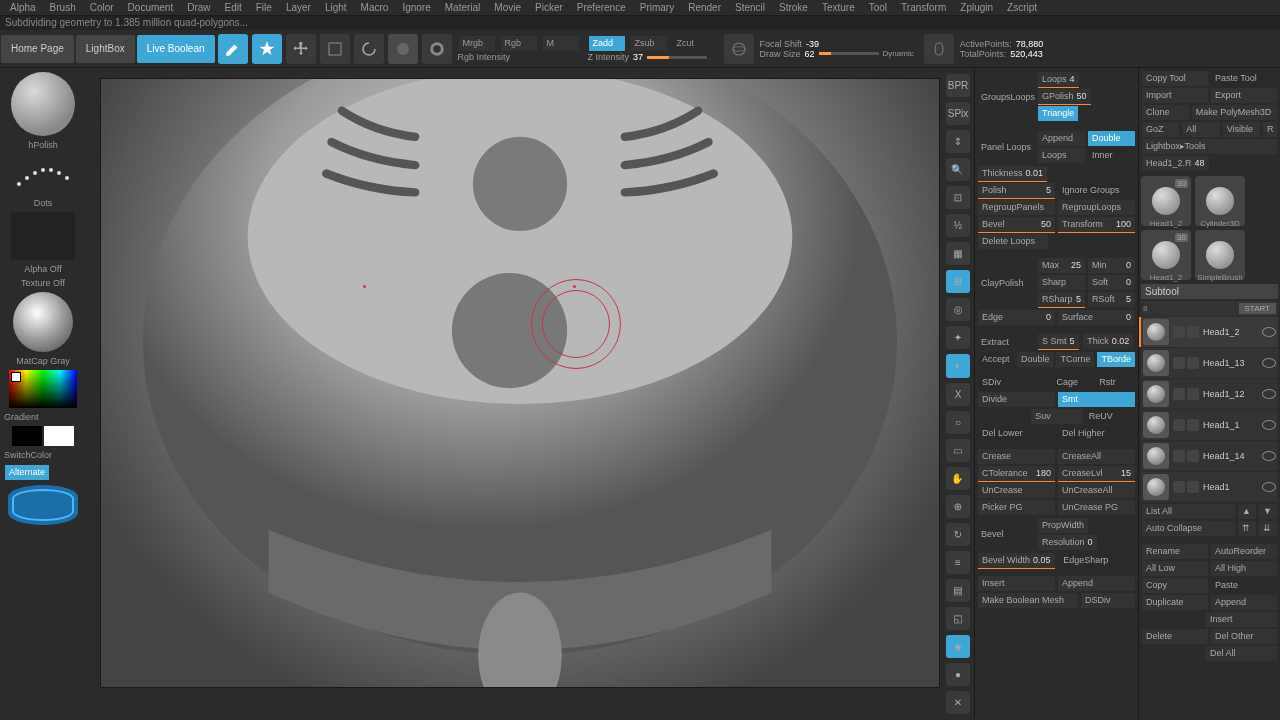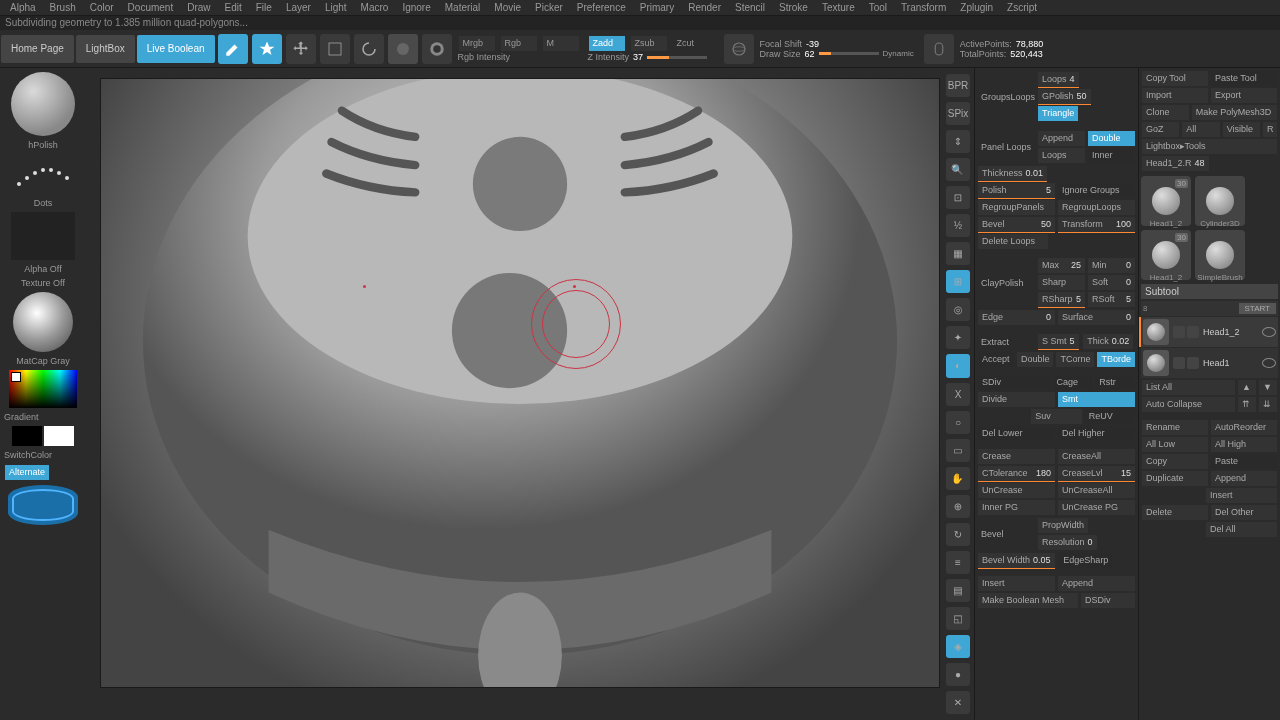--- a/index.html
+++ b/index.html
@@ -418,21 +418,21 @@
       </div>
     <div class="pgroup">
         <div class="pbtn orange-line" style="flex:1"><span>CTolerance</span><span class="val">180</span></div>
         <div class="pbtn orange-line" style="flex:1"><span>CreaseLvl</span><span class="val">15</span></div>
       </div>
     <div class="pgroup">
         <div class="pbtn" style="flex:1">UnCrease</div>
         <div class="pbtn" style="flex:1">UnCreaseAll</div>
       </div>
     <div class="pgroup">
-        <div class="pbtn" style="flex:1">Inner PG</div>
+        <div class="pbtn" style="flex:1">Picker PG</div>
         <div class="pbtn" style="flex:1">UnCrease PG</div>
       </div>
     <div class="prow">
         <div class="plabel" style="width:60px">Bevel</div>
       <div style="flex:1">
         <div class="pbtn wide">PropWidth</div>
         <div class="pbtn wide"><span>Resolution</span><span class="val">0</span></div>
       </div>
     </div>
     <div class="pbtn wide orange-line"><span>Bevel Width</span><span class="val">0.05</span></div>
@@ -507,20 +507,64 @@
           <div style="width: 14px; height: 10px; border: 1px solid rgb(136, 136, 136); border-radius: 50%;"></div>
         </div>
         <div class="subtool-item">
           <div class="subtool-thumb">
             <div style="width:18px;height:18px;border-radius:50%;background:radial-gradient(circle at 35% 30%,#ddd,#666)"></div>
           </div>
           <div class="subtool-icons">
             <span></span>
             <span></span>
           </div>
+          <div class="subtool-name">Head1_13</div>
+          <div style="width: 14px; height: 10px; border: 1px solid rgb(136, 136, 136); border-radius: 50%;"></div>
+        </div>
+        <div class="subtool-item">
+          <div class="subtool-thumb">
+            <div style="width:18px;height:18px;border-radius:50%;background:radial-gradient(circle at 35% 30%,#ddd,#666)"></div>
+          </div>
+          <div class="subtool-icons">
+            <span></span>
+            <span></span>
+          </div>
+          <div class="subtool-name">Head1_12</div>
+          <div style="width: 14px; height: 10px; border: 1px solid rgb(136, 136, 136); border-radius: 50%;"></div>
+        </div>
+        <div class="subtool-item">
+          <div class="subtool-thumb">
+            <div style="width:18px;height:18px;border-radius:50%;background:radial-gradient(circle at 35% 30%,#ddd,#666)"></div>
+          </div>
+          <div class="subtool-icons">
+            <span></span>
+            <span></span>
+          </div>
+          <div class="subtool-name">Head1_1</div>
+          <div style="width: 14px; height: 10px; border: 1px solid rgb(136, 136, 136); border-radius: 50%;"></div>
+        </div>
+        <div class="subtool-item">
+          <div class="subtool-thumb">
+            <div style="width:18px;height:18px;border-radius:50%;background:radial-gradient(circle at 35% 30%,#ddd,#666)"></div>
+          </div>
+          <div class="subtool-icons">
+            <span></span>
+            <span></span>
+          </div>
+          <div class="subtool-name">Head1_14</div>
+          <div style="width: 14px; height: 10px; border: 1px solid rgb(136, 136, 136); border-radius: 50%;"></div>
+        </div>
+        <div class="subtool-item">
+          <div class="subtool-thumb">
+            <div style="width:18px;height:18px;border-radius:50%;background:radial-gradient(circle at 35% 30%,#ddd,#666)"></div>
+          </div>
+          <div class="subtool-icons">
+            <span></span>
+            <span></span>
+          </div>
           <div class="subtool-name">Head1</div>
           <div style="width: 14px; height: 10px; border: 1px solid rgb(136, 136, 136); border-radius: 50%;"></div>
         </div>
       </div>
     <div class="pgroup">
         <div class="pbtn" style="flex:2">List All</div>
         <div class="pbtn" style="width:18px">▲</div>
         <div class="pbtn" style="width:18px">▼</div>
       </div>
     <div class="pgroup">

